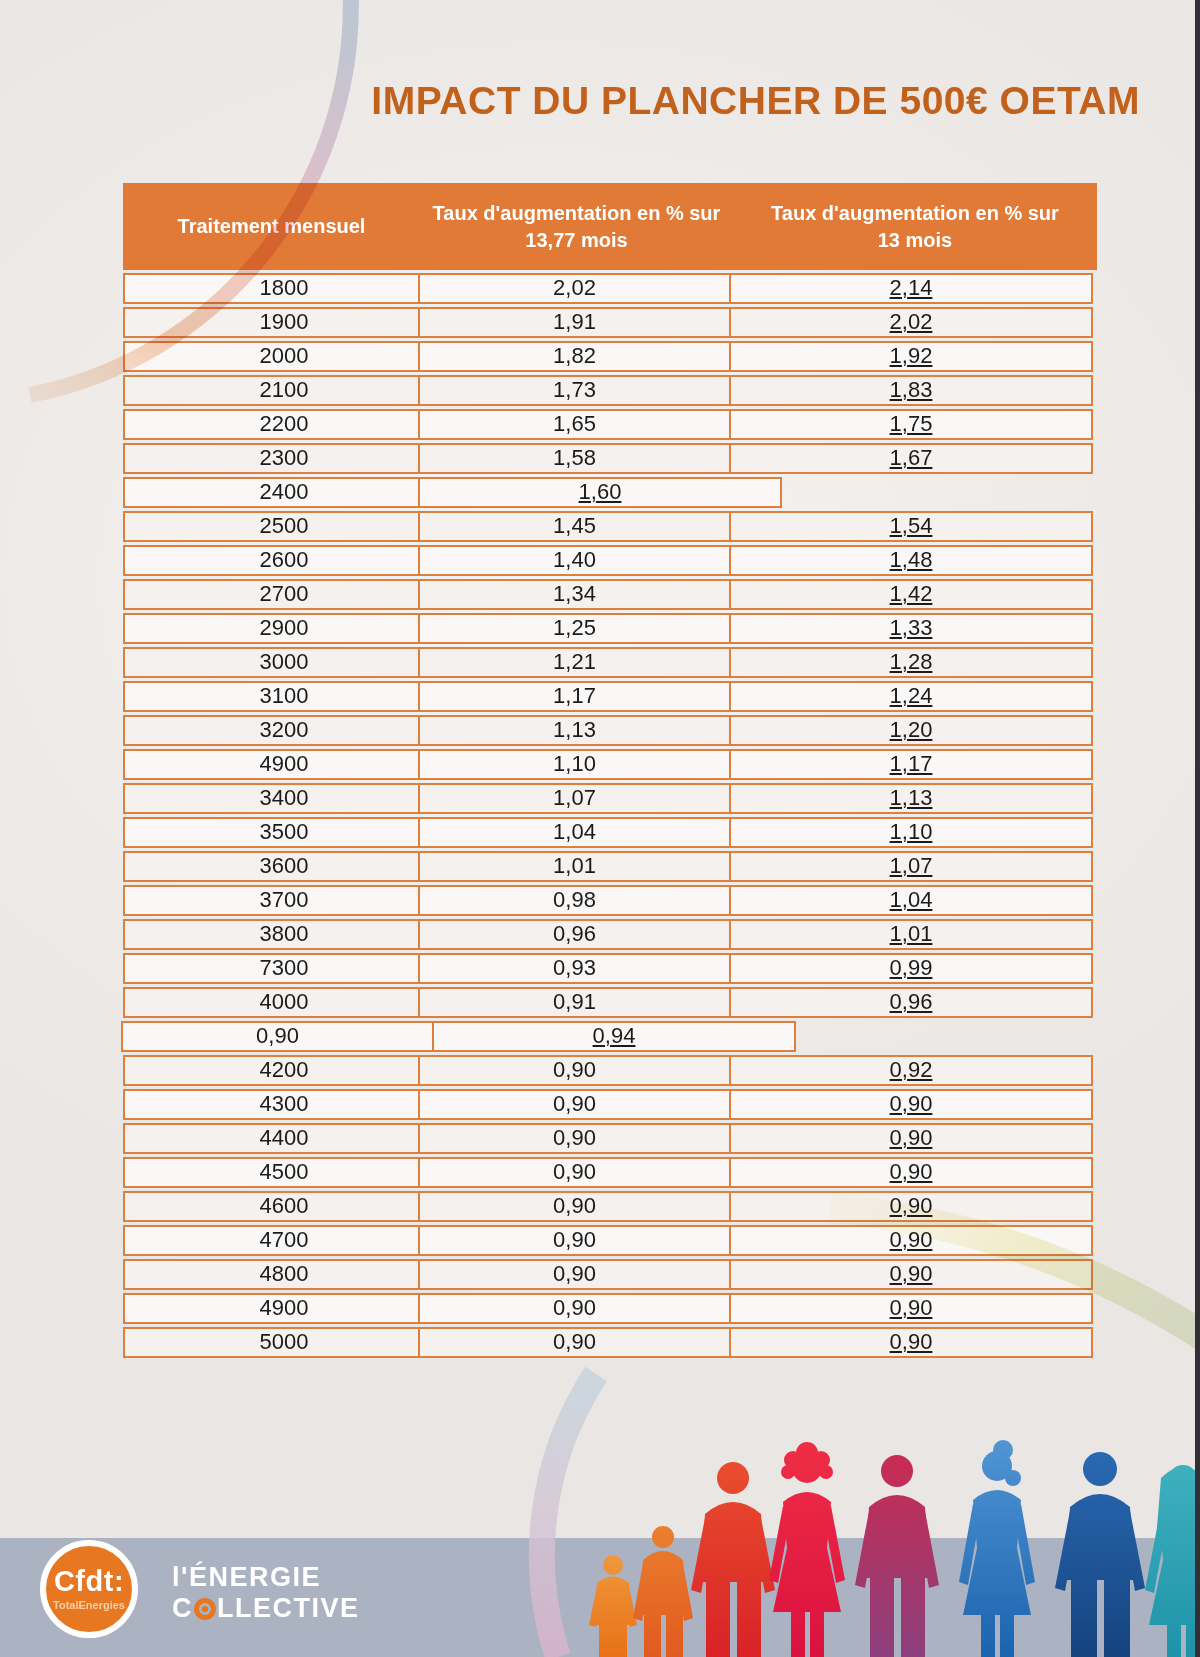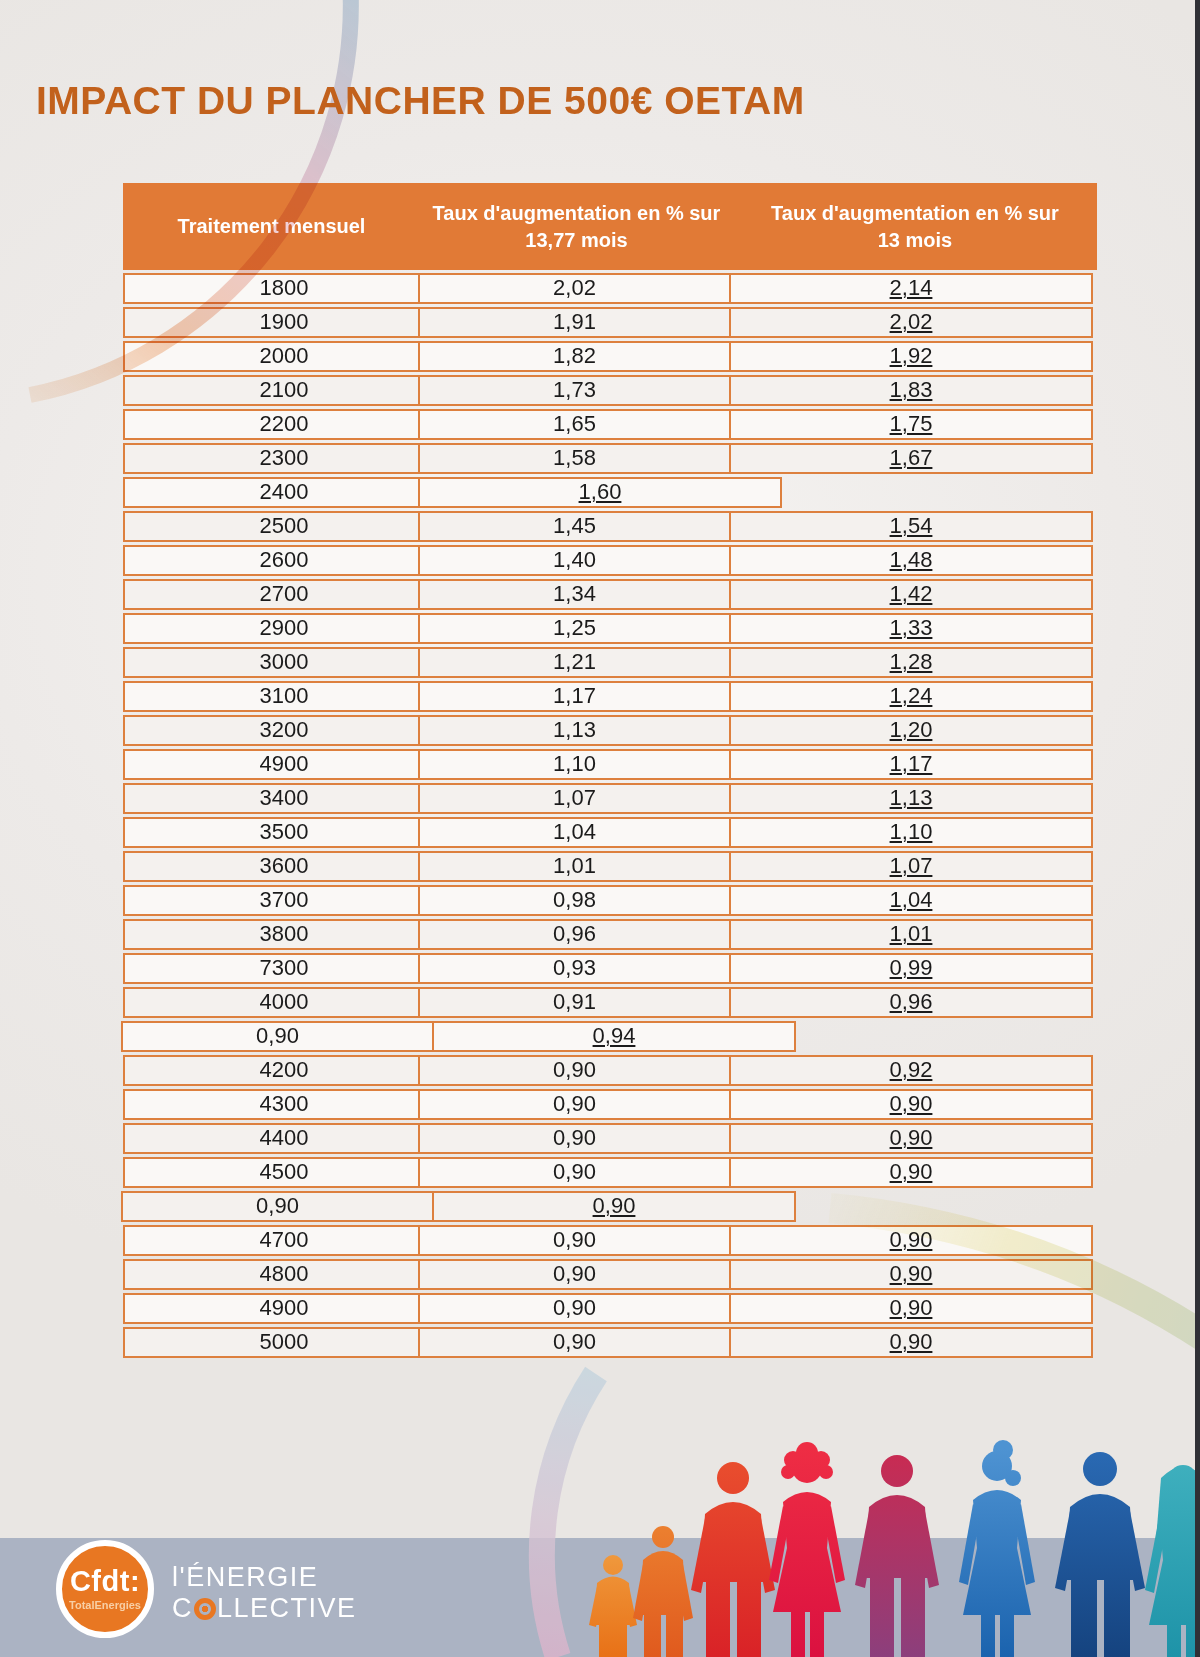--- a/index.html
+++ b/index.html
@@ -3,22 +3,22 @@
 <meta charset="utf-8">
 <style>
   html,body { margin:0; padding:0; }
   .page {
     position:relative; width:1200px; height:1657px; overflow:hidden;
     background: radial-gradient(ellipse 950px 750px at 46% 35%, #F6F4F2 0%, #EDEAE8 60%, #E9E6E3 100%);
     font-family:"Liberation Sans", sans-serif;
   }
   svg.decor { position:absolute; pointer-events:none; }
   .page-title {
-    position:absolute; left:0; top:79px; width:1140px; text-align:left;
-    font-size:39px; font-weight:bold; color:#C2611C; letter-spacing:0.5px;padding-left:36px;
+    position:absolute; left:0; top:79px; width:1140px; text-align:right;
+    font-size:39px; font-weight:bold; color:#C2611C; letter-spacing:0.5px;
   }
   
   .table-wrap { position:absolute; left:123px; top:183px; width:974px; }
   .thead { display:flex; background:#E17A36; height:87px; box-sizing:border-box; }
   .th {
     color:#FFFFFF; font-weight:bold; font-size:20px; line-height:1.32;
     display:flex; flex-direction:column; justify-content:center; text-align:center;
     box-sizing:border-box; padding:0 6px;
   }
   .th.h0 { width:297px; } .th.h1 { width:313px; } .th.h2 { width:364px; }
@@ -27,27 +27,27 @@
     box-sizing:border-box; border:2px solid #DD803E; background:#FAF8F6;
     font-size:22px; color:#1B1B1B; text-align:center; line-height:26px;
   }
   .trow:nth-child(even) .tcell { background:#F4F1EE; }
   .tcell.c0 { width:297px;padding-left:25px; }
   .tcell.c1 { width:313px; margin-left:-2px; }
   .tcell.c2 { width:364px; margin-left:-2px;text-decoration:underline; }
   
   .band { position:absolute; left:0; top:1538px; width:1200px; height:119px; background:#ABB3C3; }
   .logo-circle {
-    position:absolute; left:56px; top:1540px; width:86px; height:86px; border-radius:50%;
+    position:absolute; left:40px; top:1540px; width:86px; height:86px; border-radius:50%;
     background:#E87722; border:6px solid #FFFFFF;
     display:flex; flex-direction:column; align-items:center; justify-content:center;
   }
   .logo-main { font-size:29px; font-weight:bold; color:#FFFFFF; letter-spacing:0.5px; line-height:1; }
   .logo-sub { font-size:11px; font-weight:bold; color:#F8CFA5; margin-top:3px; }
-  .slogan { position:absolute; left:172px; top:1562px; color:#FFFFFF; font-weight:normal;
+  .slogan { position:absolute; left:172px; top:1562px; color:#FFFFFF; font-weight:bold;
     font-size:27px; letter-spacing:1.5px; line-height:1.15; }
   .slogan .row2 { display:flex; align-items:center; }
   .ring-o {
     display:inline-block; width:22px; height:22px; border-radius:50%;
     border:5px solid #E87722; box-sizing:border-box; margin:0 1px;
     background:radial-gradient(circle, #E87722 0 3px, transparent 3.5px);
   }
   .edge-line { position:absolute; right:0; top:0; width:5px; height:100%; background:#303036; }
 </style>
 </head>
@@ -198,20 +198,21 @@
           <div class="tcell c0">4400</div>
           <div class="tcell c1">0,90</div>
           <div class="tcell c2">0,90</div>
         </div>
         <div class="trow">
           <div class="tcell c0">4500</div>
           <div class="tcell c1">0,90</div>
           <div class="tcell c2">0,90</div>
         </div>
         <div class="trow">
+          <div class="tcell c0">4600</div>
           <div class="tcell c1">0,90</div>
           <div class="tcell c2">0,90</div>
         </div>
         <div class="trow">
           <div class="tcell c0">4700</div>
           <div class="tcell c1">0,90</div>
           <div class="tcell c2">0,90</div>
         </div>
         <div class="trow">
           <div class="tcell c0">4800</div>

